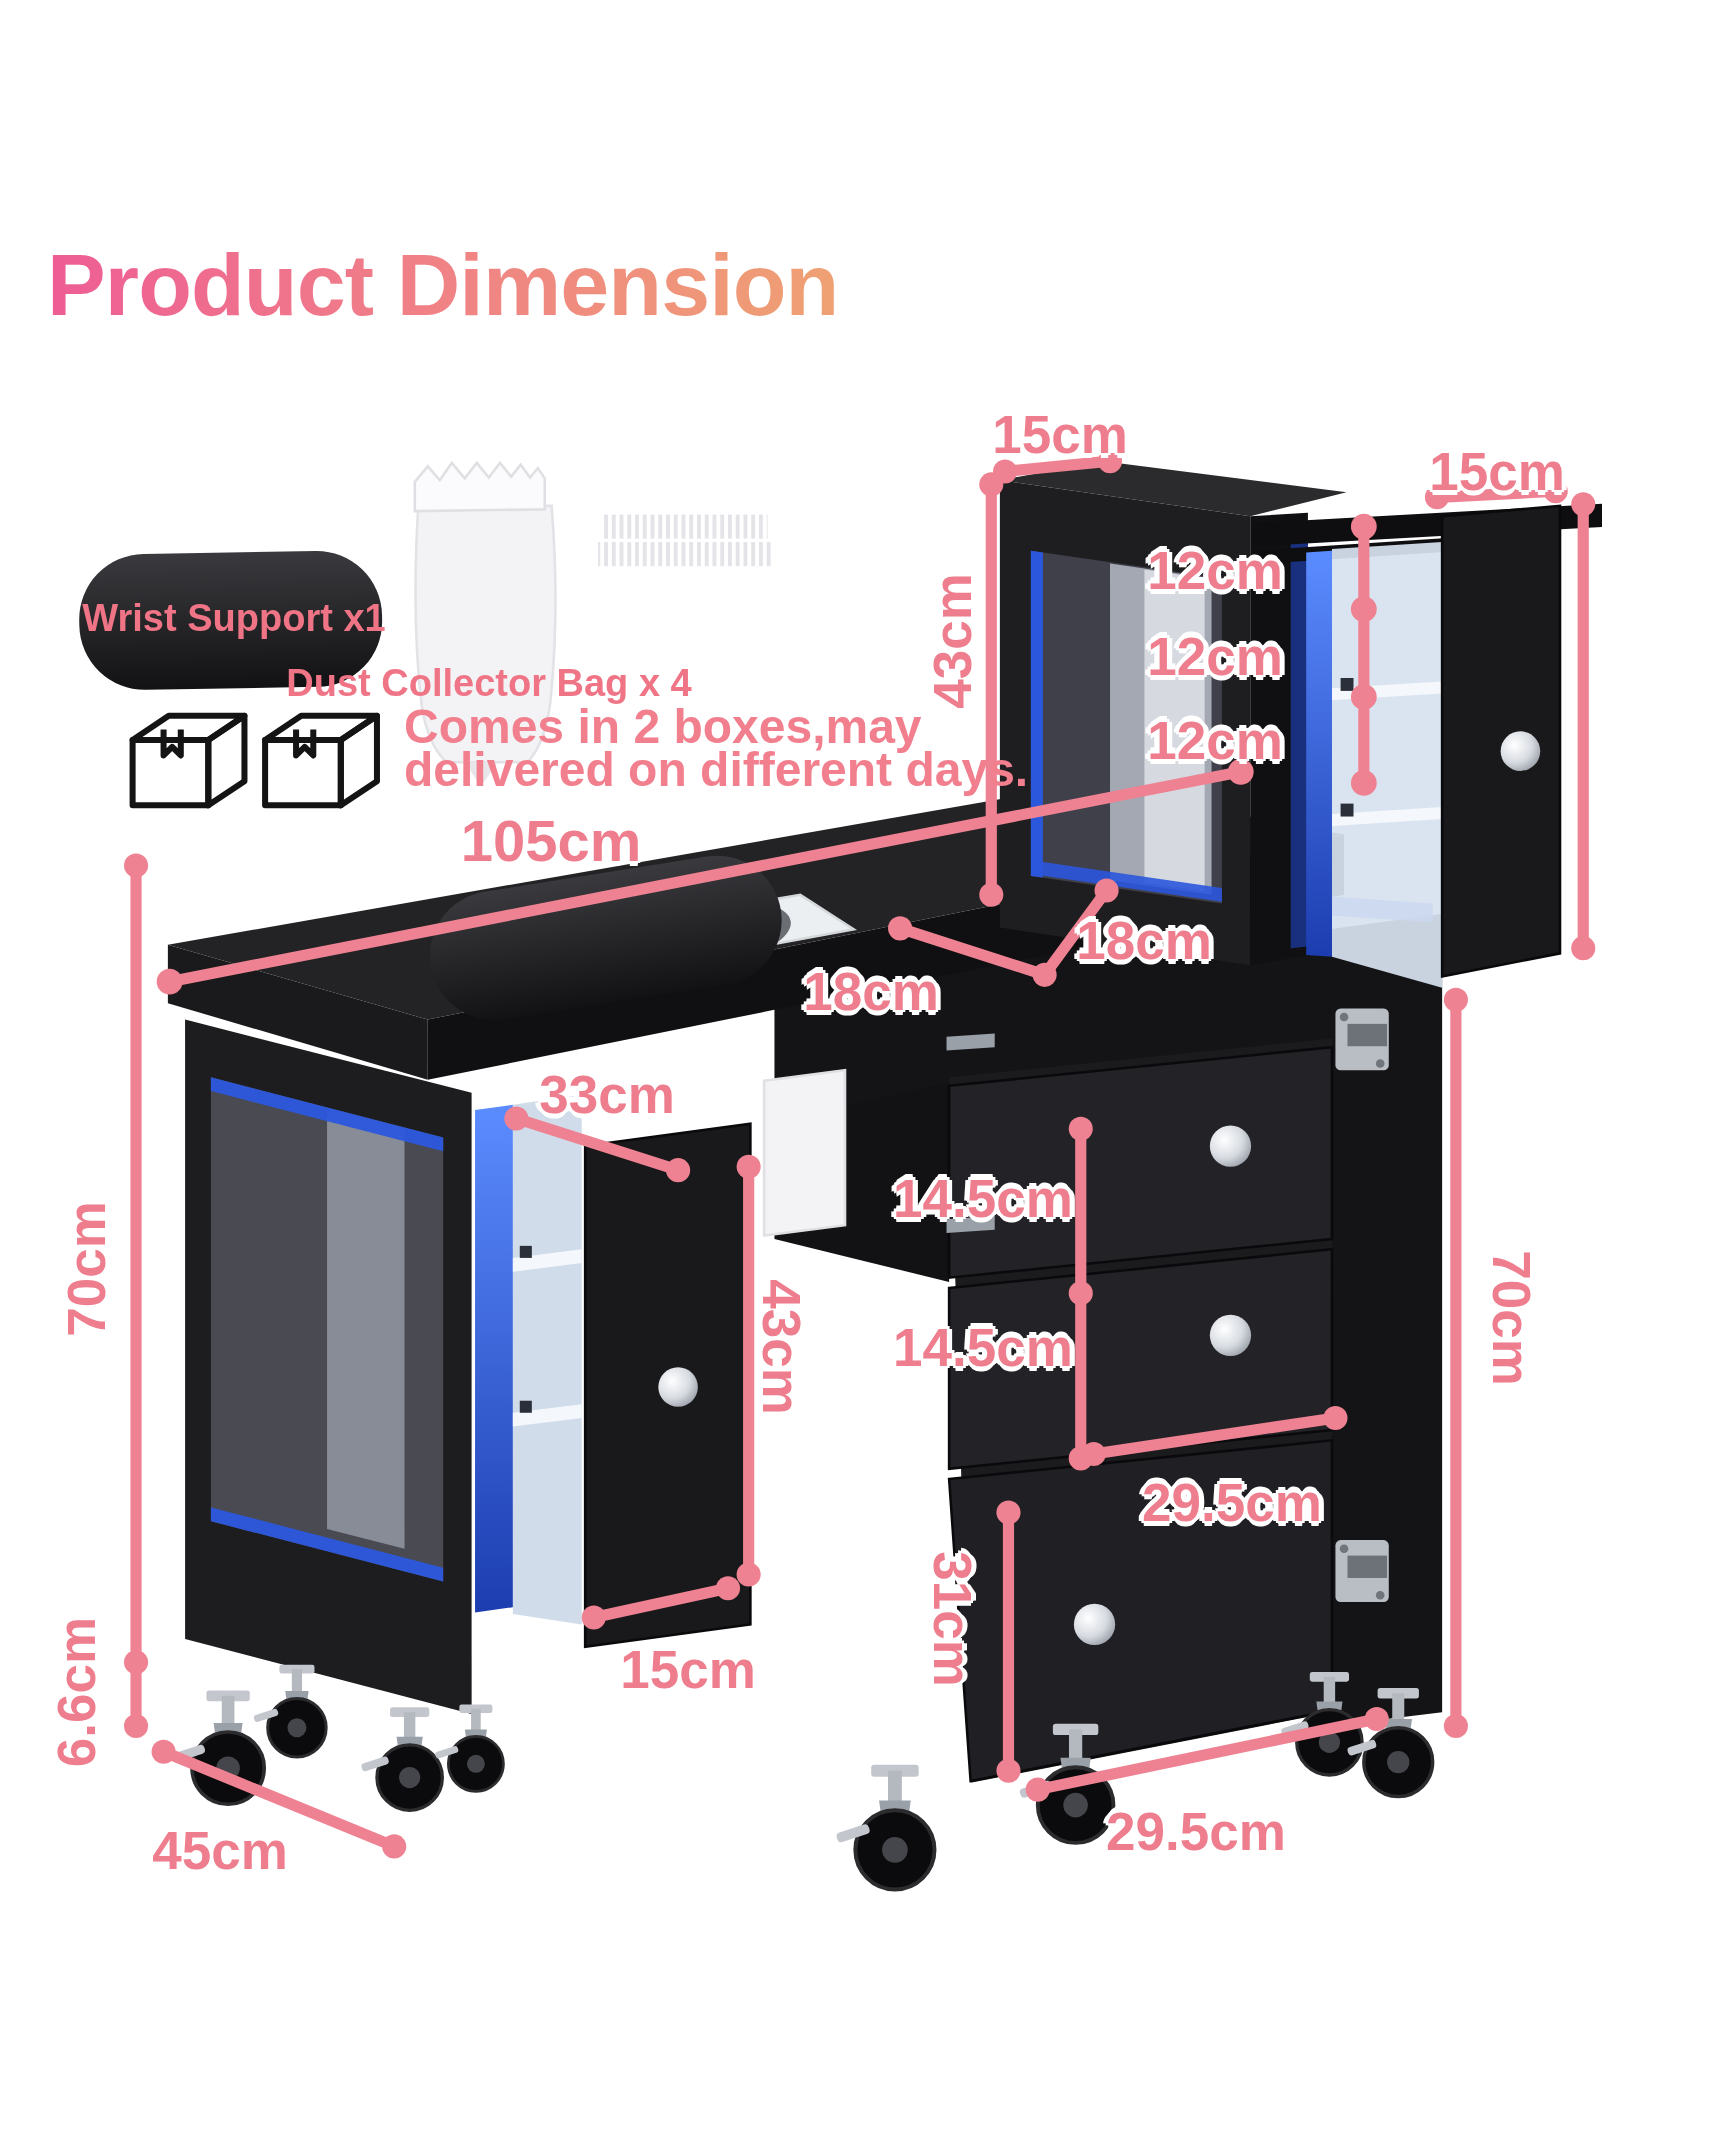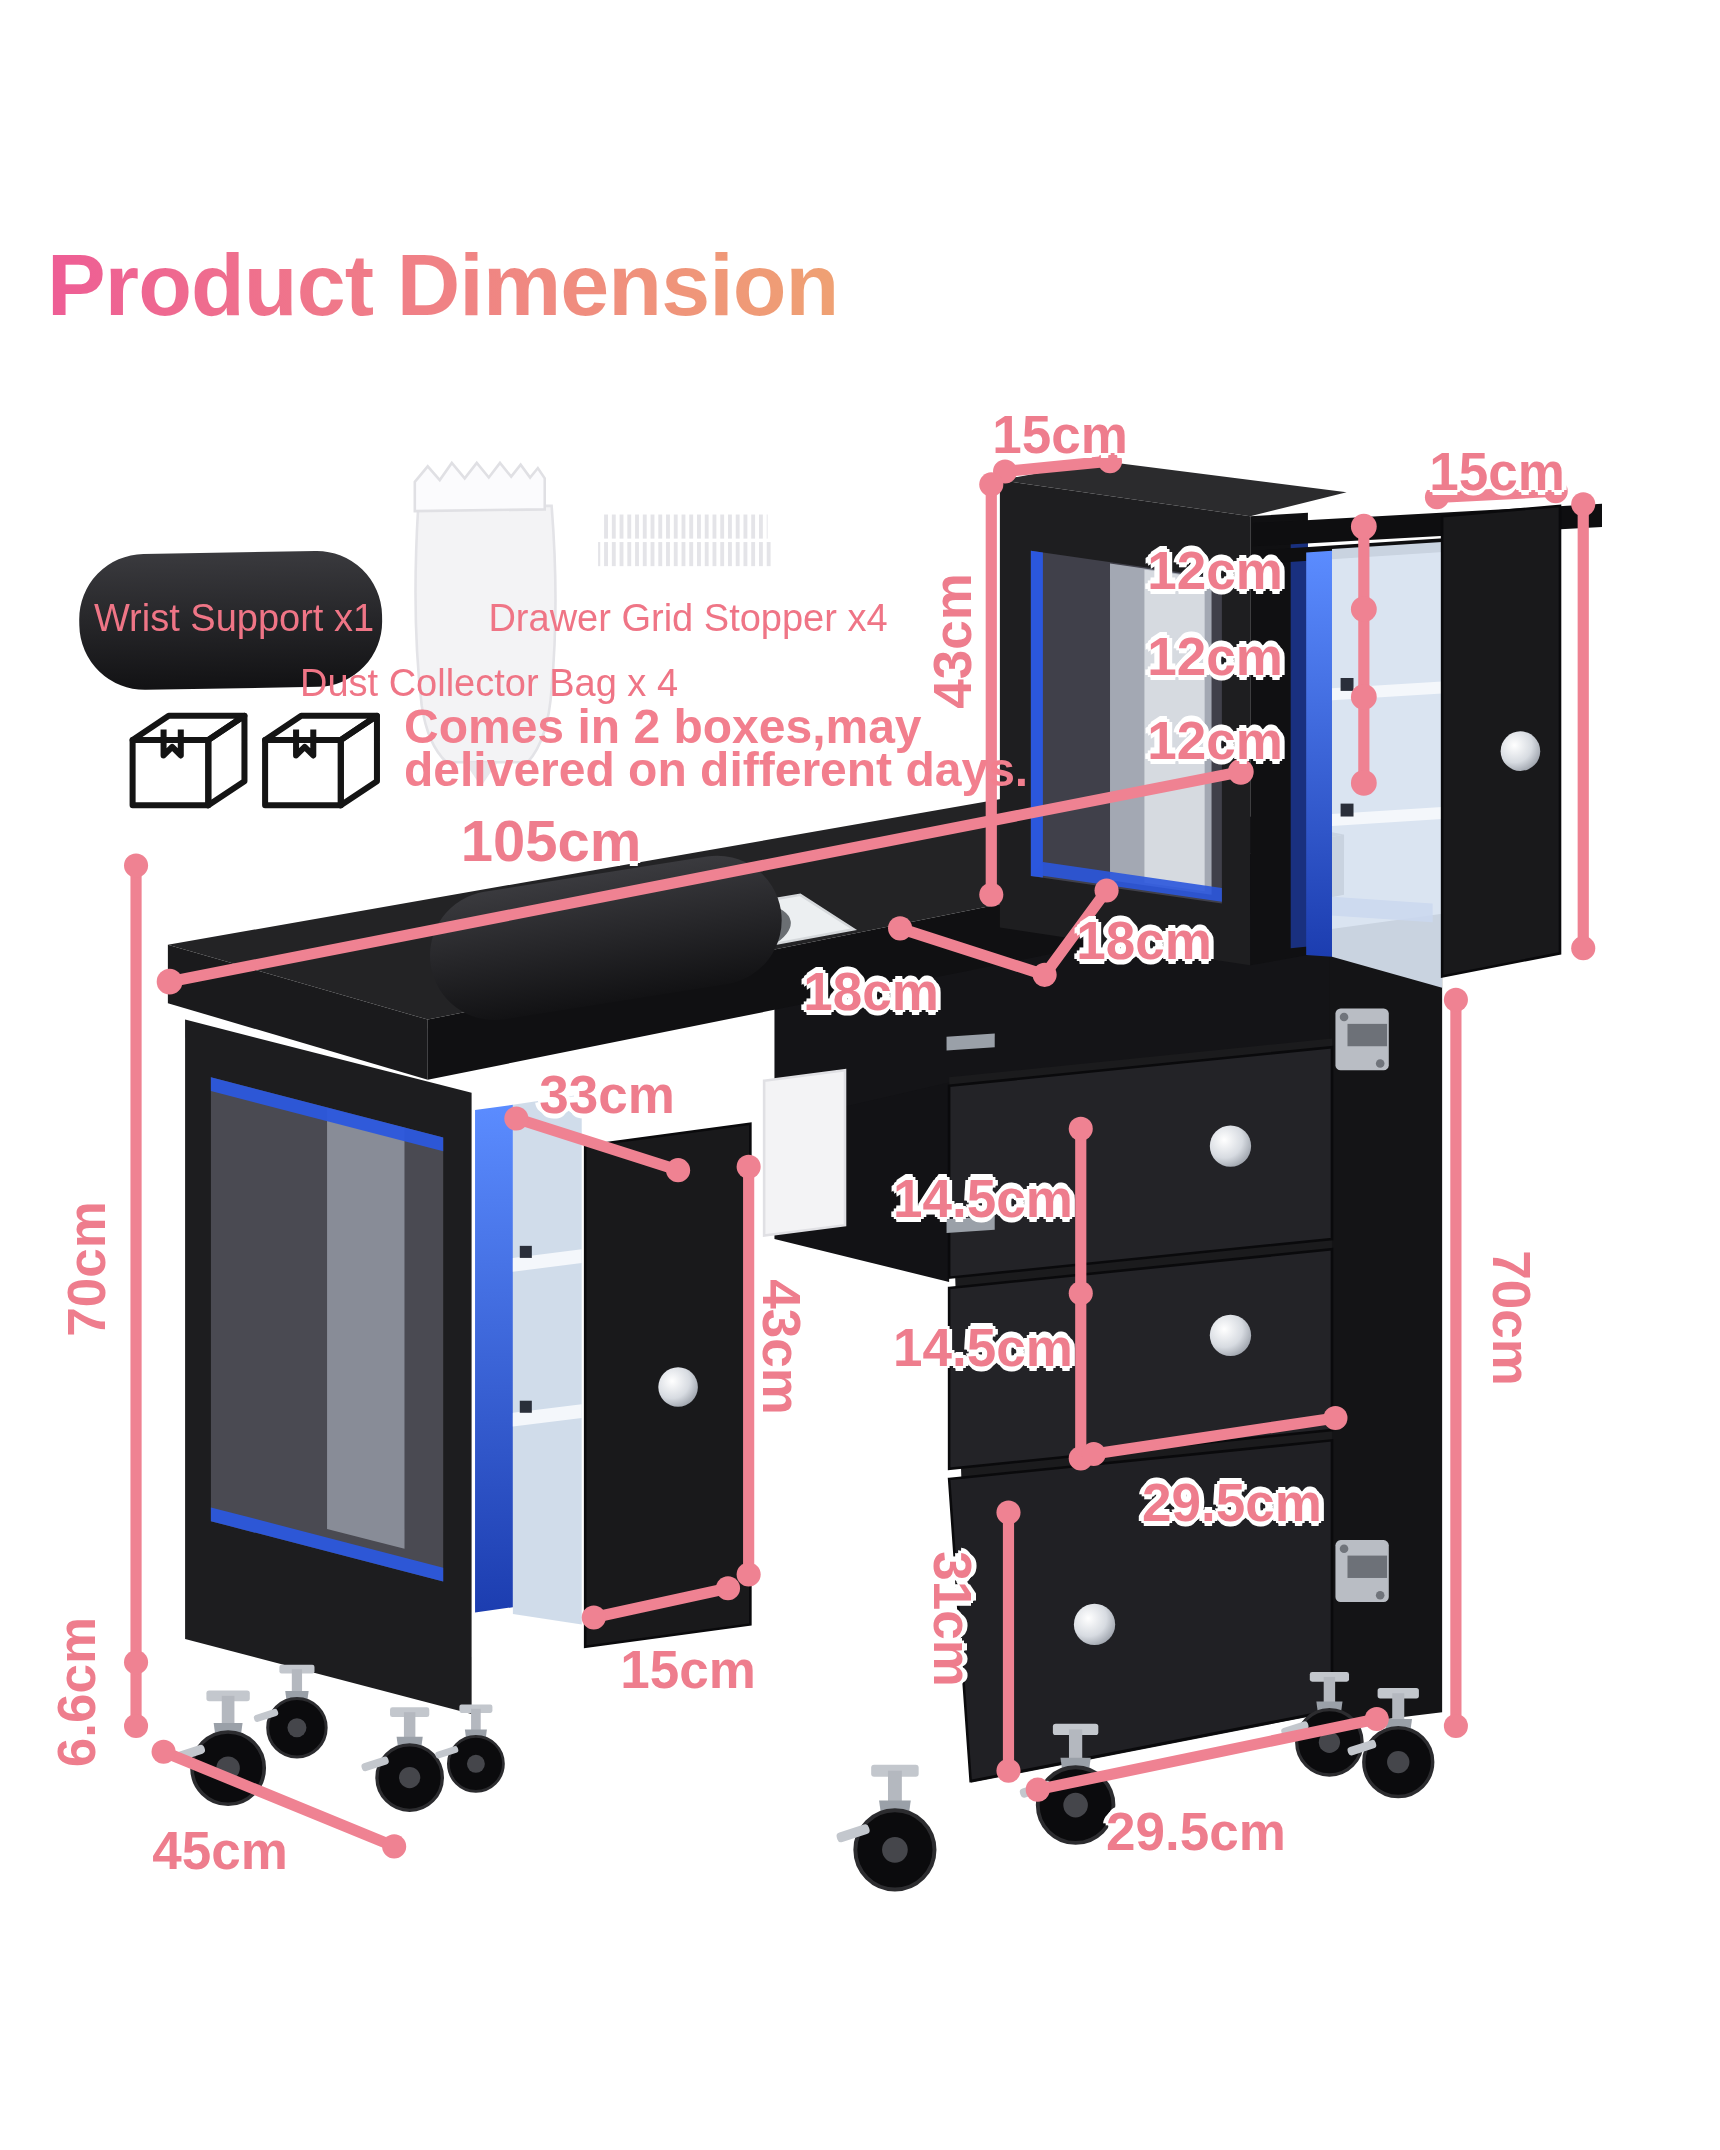--- a/index.html
+++ b/index.html
@@ -3,21 +3,21 @@
 <meta charset="utf-8">
 <style>
   html,body{margin:0;padding:0;background:#fff;}
   #stage{position:relative;width:1602px;height:2151px;background:#fff;overflow:hidden;
          font-family:"Liberation Sans","DejaVu Sans",sans-serif;}
   #scene{position:absolute;left:0;top:0;width:1721px;height:2151px;}
   .hdr-title{position:absolute;left:47px;top:234px;font-size:88px;font-weight:800;letter-spacing:-0.9px;
     background:linear-gradient(90deg,#ee5d95 0%,#f07f87 45%,#efa173 100%);
     -webkit-background-clip:text;background-clip:text;color:transparent;white-space:nowrap;}
   .hdr-sub{position:absolute;left:50px;top:368px;font-size:76px;font-weight:700;color:#f0798b;white-space:nowrap;}
-  .acc-label{position:absolute;transform:translate(-50%,-50%);font-size:38px;font-weight:400;color:#ef7586;white-space:nowrap;}
+  .acc-label{position:absolute;transform:translate(-50%,-50%);font-size:38px;font-weight:700;color:#ef7586;white-space:nowrap;}
   .note{position:absolute;font-size:48px;font-weight:600;color:#f27f8e;white-space:nowrap;}
   .dim{position:absolute;transform:translate(-50%,-50%);font-size:53px;font-weight:700;color:#ee7d8d;white-space:nowrap;
     text-shadow:3.4px 0 0 #fff,-3.4px 0 0 #fff,0 3.4px 0 #fff,0 -3.4px 0 #fff,2.6px 2.6px 0 #fff,-2.6px -2.6px 0 #fff,2.6px -2.6px 0 #fff,-2.6px 2.6px 0 #fff,5.2px 0 0 #fff,-5.2px 0 0 #fff,0 5.2px 0 #fff,0 -5.2px 0 #fff;}
   .rccw{transform:translate(-50%,-50%) rotate(-90deg);}
   .rcw{transform:translate(-50%,-50%) rotate(90deg);}
   .big{font-size:58px;}
 </style>
 </head>
 <body>
 
@@ -262,21 +262,20 @@
 
       <line x1="1692" y1="1162" x2="1692" y2="2006"></line>
         <circle cx="1692" cy="1162" r="14" stroke="none"></circle>
         <circle cx="1692" cy="2006" r="14" stroke="none"></circle>
     </g>
   </svg>
 
   <div class="hdr-title">Product Dimension</div>
 
   <div class="acc-label" style="left:234px;top:618px;">Wrist Support x1</div>
-  <div class="acc-label" style="left:688px;top:618px;">Drawer Grid Stopper x4</div>
   <div class="acc-label" style="left:489px;top:683px;">Dust Collector Bag x 4</div>
   <div class="note" style="left:404px;top:699px;">Comes in 2 boxes,may</div>
   <div class="note" style="left:404px;top:742px;">delivered on different days.</div>
 
   <div class="dim" style="left:1060px;top:434px;">15cm</div>
   <div class="dim" style="left:1497px;top:471px;">15cm</div>
   <div class="dim rccw" style="left:952px;top:641px;">43cm</div>
   <div class="dim" style="left:1215px;top:570px;">12cm</div>
   <div class="dim" style="left:1215px;top:656px;">12cm</div>
   <div class="dim" style="left:1215px;top:740px;">12cm</div>

